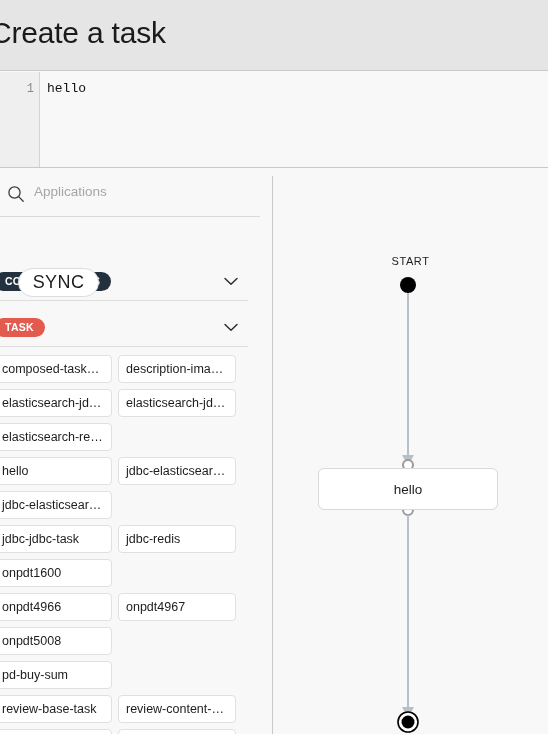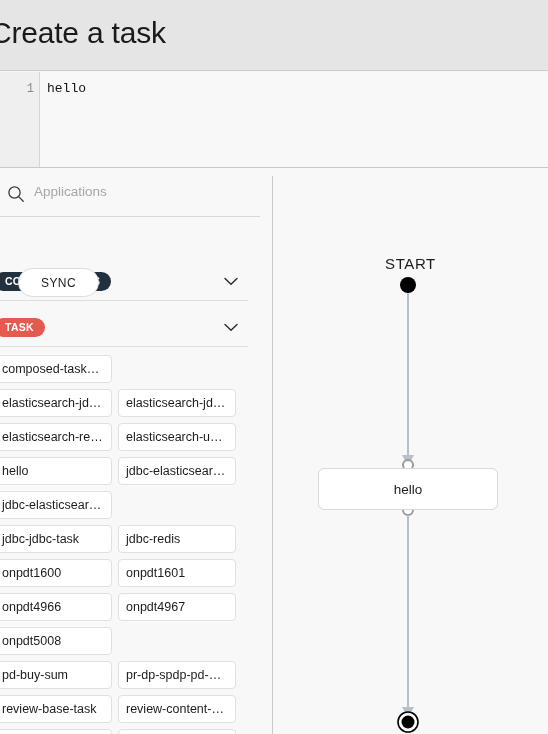--- a/index.html
+++ b/index.html
@@ -164,21 +164,21 @@
     width: 248px; height: 44px;
   }
   #sync-button {
     position: absolute;
     left: 18px; top: 4px;
     width: 81px; height: 29px;
     border: 1px solid #dcdcdc;
     border-radius: 15px;
     background: #fff;
     font-family: "Liberation Sans", sans-serif;
-    font-size: 12px;
+    font-size: 18px;
     color: #1d1d1d;
     letter-spacing: 0.4px;
     cursor: pointer;
     padding: 0;
   }
 
   
   #task-grid {
     position: absolute;
     left: -6px;
@@ -213,21 +213,21 @@
     left: 273px; top: 0;
     width: 275px;
     height: 565px;
     overflow: hidden;
   }
   #start-label {
     position: absolute;
     left: 0; right: 0;
     top: 86px;
     text-align: center;
-    font-size: 15px;
+    font-size: 11px;
     letter-spacing: 0.6px;
     color: #1d1d1d;
   }
   #graph-svg { position: absolute; left: 0; top: 0; }
   #node-hello {
     position: absolute;
     left: 45px;
     top: 299px;
     width: 180px;
     height: 42px;
@@ -285,54 +285,52 @@
     <div id="task-header" class="group-header">
       <span class="group-pill" style="background:#e35b4f;">TASK</span>
       <svg class="chevron" viewBox="0 0 14 9">
         <polyline points="1,1.5 7,7.3 13,1.5" fill="none" stroke="#2b2b2b" stroke-width="1.4" stroke-linecap="round" stroke-linejoin="round"></polyline>
       </svg>
     </div>
 
     <div id="task-grid">
         <div class="task-row">
           <div class="task-card">composed-task…</div>
+          <div class="task-card">description-ima…</div>
         </div>
         <div class="task-row">
           <div class="task-card">elasticsearch-jd…</div>
           <div class="task-card">elasticsearch-jd…</div>
         </div>
         <div class="task-row">
           <div class="task-card">elasticsearch-re…</div>
-          <div class="task-card">elasticsearch-u…</div>
         </div>
         <div class="task-row">
           <div class="task-card">hello</div>
           <div class="task-card">jdbc-elasticsear…</div>
         </div>
         <div class="task-row">
           <div class="task-card">jdbc-elasticsear…</div>
         </div>
         <div class="task-row">
           <div class="task-card">jdbc-jdbc-task</div>
           <div class="task-card">jdbc-redis</div>
         </div>
         <div class="task-row">
           <div class="task-card">onpdt1600</div>
-          <div class="task-card">onpdt1601</div>
         </div>
         <div class="task-row">
           <div class="task-card">onpdt4966</div>
           <div class="task-card">onpdt4967</div>
         </div>
         <div class="task-row">
           <div class="task-card">onpdt5008</div>
         </div>
         <div class="task-row">
           <div class="task-card">pd-buy-sum</div>
-          <div class="task-card">pr-dp-spdp-pd-…</div>
         </div>
         <div class="task-row">
           <div class="task-card">review-base-task</div>
           <div class="task-card">review-content-…</div>
         </div>
         <div class="task-row">
           <div class="task-card"></div>
           <div class="task-card"></div>
         </div>
       </div>

